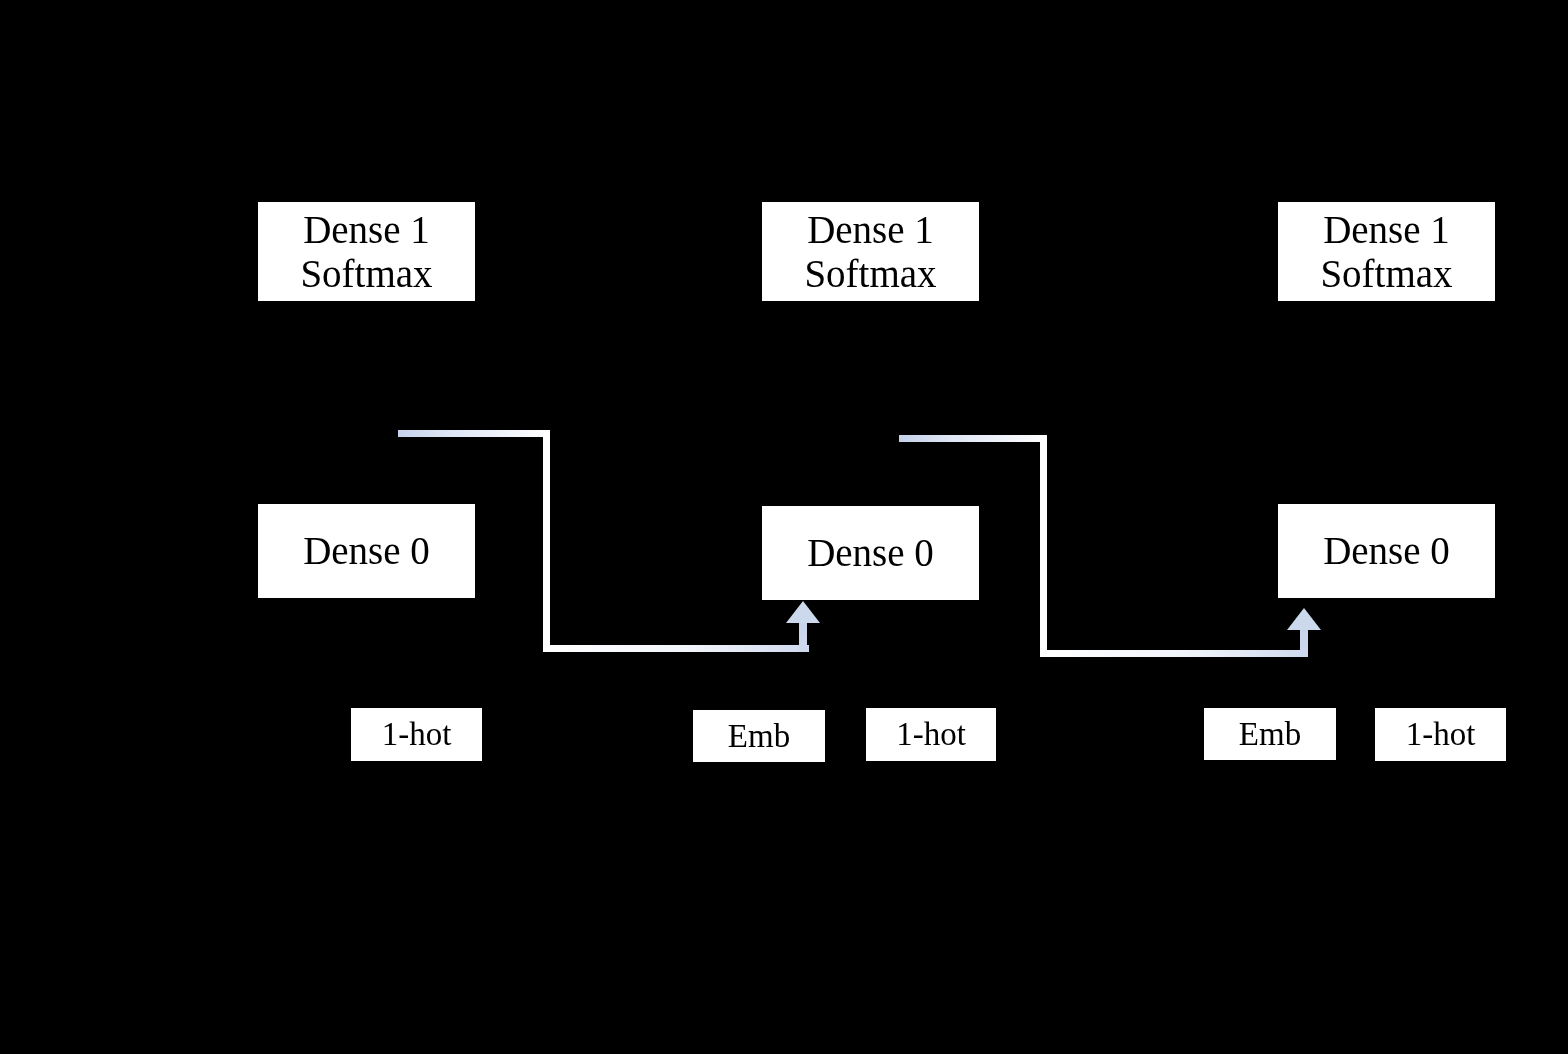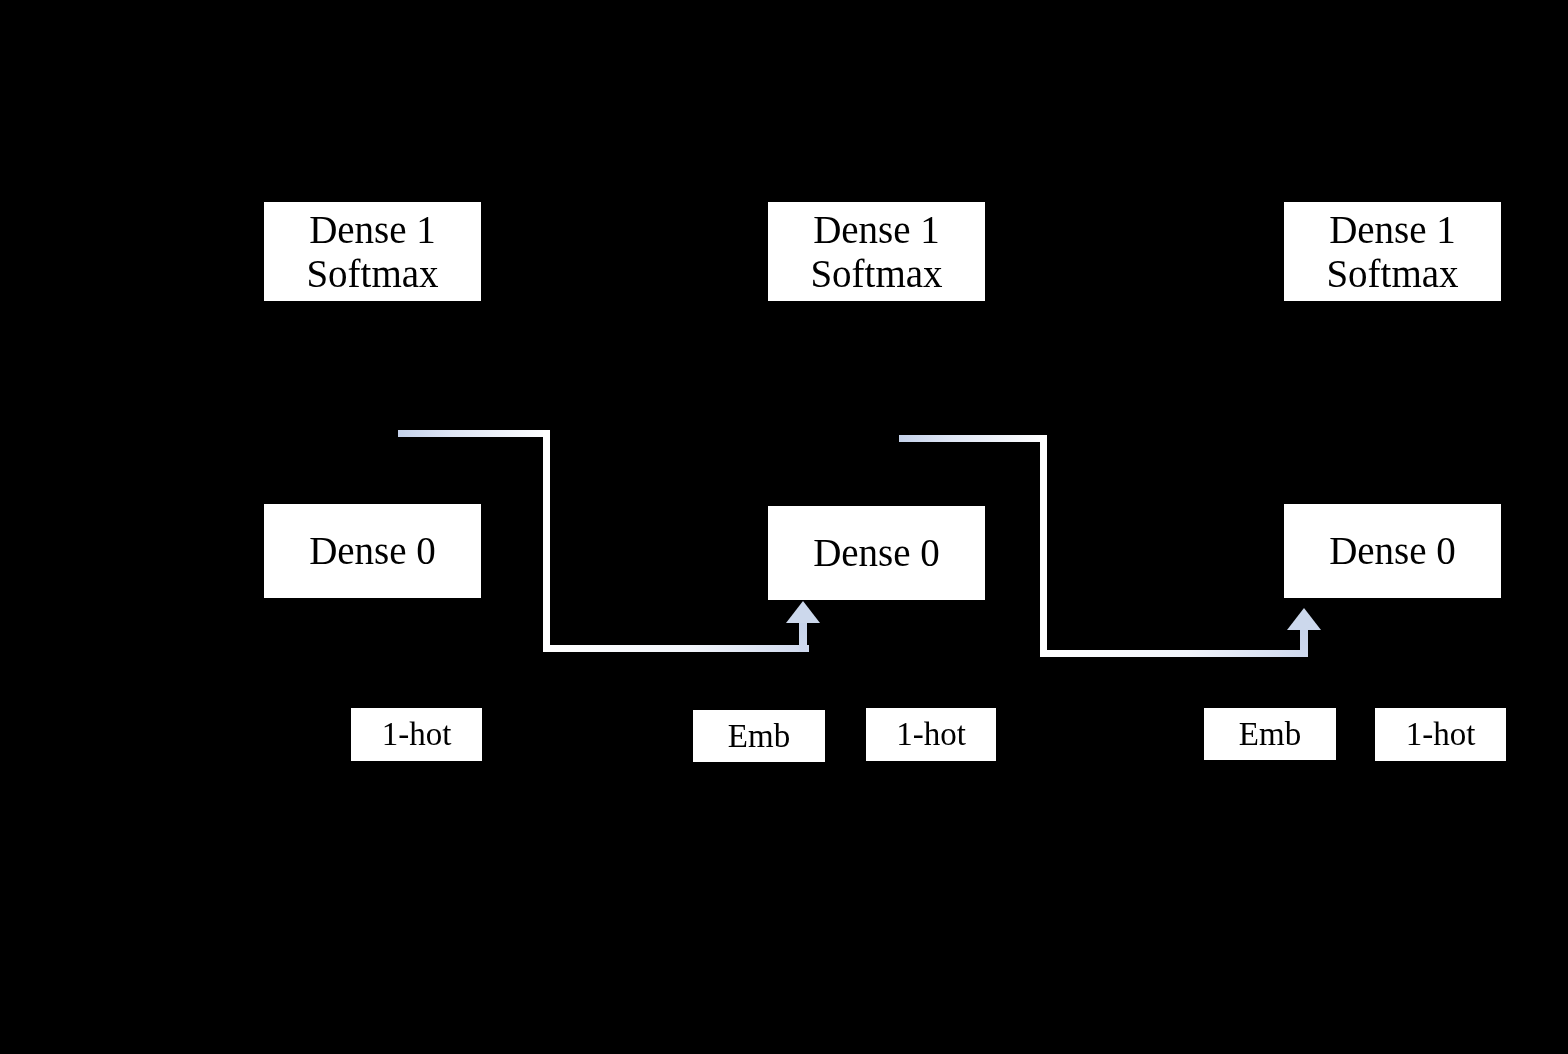--- a/index.html
+++ b/index.html
@@ -26,21 +26,20 @@
     text-align: center;
     line-height: 1.12;
     box-sizing: border-box;
     white-space: nowrap;
   }
   .node-line {
     display: block;
   }
   .big-node {
     font-size: 39px;
-    margin-left: 6px;
   }
   .small-node {
     font-size: 33px;
   }
   .wire {
     position: absolute;
   }
   .arrowhead {
     position: absolute;
     width: 0;

